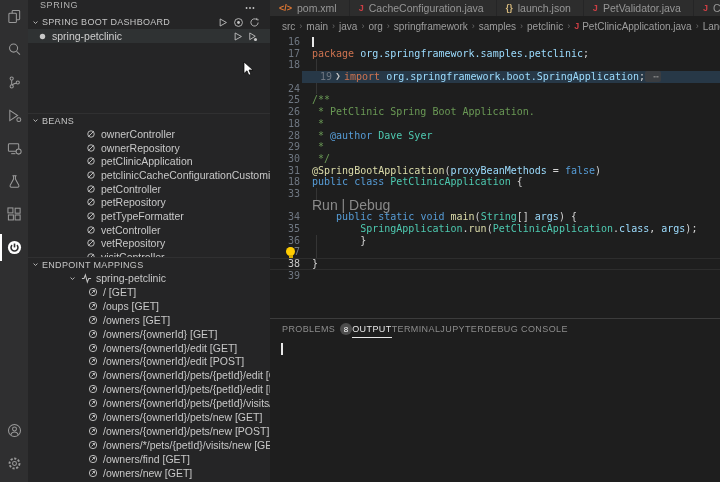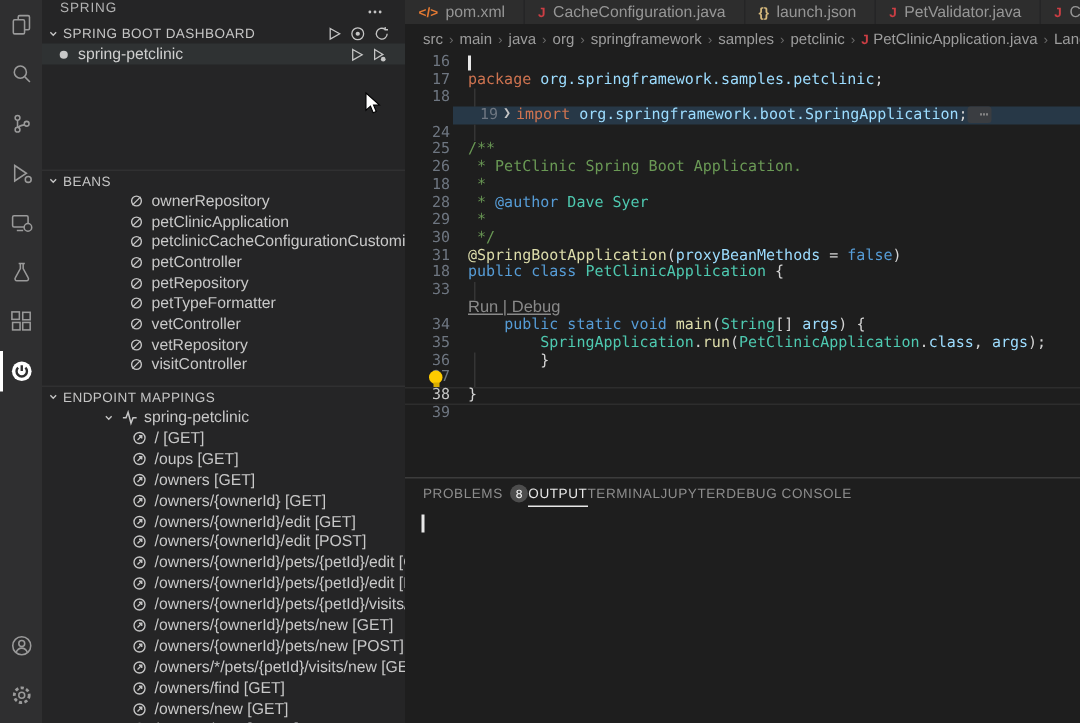--- a/index.html
+++ b/index.html
@@ -56,21 +56,21 @@
   .cline.hl { background:rgba(56,100,140,.38);margin-left:32px; }
   .cline.cur { box-shadow:inset 0 1px 0 rgba(255,255,255,.07), inset 0 -1px 0 rgba(255,255,255,.07); }
   .lnum { flex:none; width:30px; text-align:right; color:#6e7681; }
   .cline.cur .lnum { color:#c6c6c6; }
   .foldcol { flex:none; width:12px; color:#c5c5c5; text-align:center; font-size:9px; }
   .ctext { position:relative; flex:1; }
   .guide { position:absolute; left:4px; top:0; bottom:0; width:1px; background:#353535; }
   .caret { position:absolute; left:0; top:1px; width:1.5px; height:10px; background:#e8e8e8; }
   .bulb { position:absolute; left:-26px; top:1px; width:9px; height:9px; border-radius:50%; background:#ffcc00; }
   .bulb::after { content:""; position:absolute; left:2.5px; top:8px; width:4px; height:2.5px; background:#d9ad00; }
-  .lens { color:#8a8a8a; font-size:11px; font-family:"Liberation Sans",sans-serif;text-decoration:underline; }
+  .lens { color:#8a8a8a; font-size:14px; font-family:"Liberation Sans",sans-serif; }
   .c-kw{color:#ce7350;text-align:center;} .c-kb{color:#569cd6;} .c-id{color:#9cdcfe;} .c-ty{color:#4ec9b0;}
   .c-fn{color:#dcdcaa;} .c-an{color:#dcdcaa;} .c-cm{color:#6a9955;} .c-dt{color:#569cd6;}
   .c-pu{color:#d4d4d4;} .c-fd{color:#8a8a8a; background:#3a3d41; border-radius:2px; padding:0 2px;}
 
   
   .panel { position:absolute; left:0; right:0; top:318px; height:164px; background:#1e1e1e; border-top:1px solid #3c3c3c; }
   .panel-tabs { display:flex; align-items:center; height:20px; padding-left:12px; }
   .ptab { position:relative; display:flex; align-items:center; gap:5px; height:20px; font-size:9px; letter-spacing:.4px;
     color:#8d8d8d; cursor:pointer; }
   .ptab.active { color:#e7e7e7; }
@@ -210,20 +210,27 @@
       </span>
     </div>
 
     <div class="sec-head" style="top:113px;">
       <svg class="chev" viewBox="0 0 14 14">
           <path d="M4 5.5l3 3 3-3"></path>
         </svg>
       <span>BEANS</span>
     </div>
     <div class="tree beans" id="beans-list" style="top:127px; height:130px;">
+        <div class="tree-row">
+          <svg class="ti" viewBox="0 0 12 12">
+            <circle cx="6" cy="6" r="3.9"></circle>
+            <line x1="2.7" y1="9.3" x2="9.3" y2="2.7"></line>
+          </svg>
+          <span>ownerController</span>
+        </div>
         <div class="tree-row">
           <svg class="ti" viewBox="0 0 12 12">
             <circle cx="6" cy="6" r="3.9"></circle>
             <line x1="2.7" y1="9.3" x2="9.3" y2="2.7"></line>
           </svg>
           <span>ownerRepository</span>
         </div>
         <div class="tree-row">
           <svg class="ti" viewBox="0 0 12 12">
             <circle cx="6" cy="6" r="3.9"></circle>

